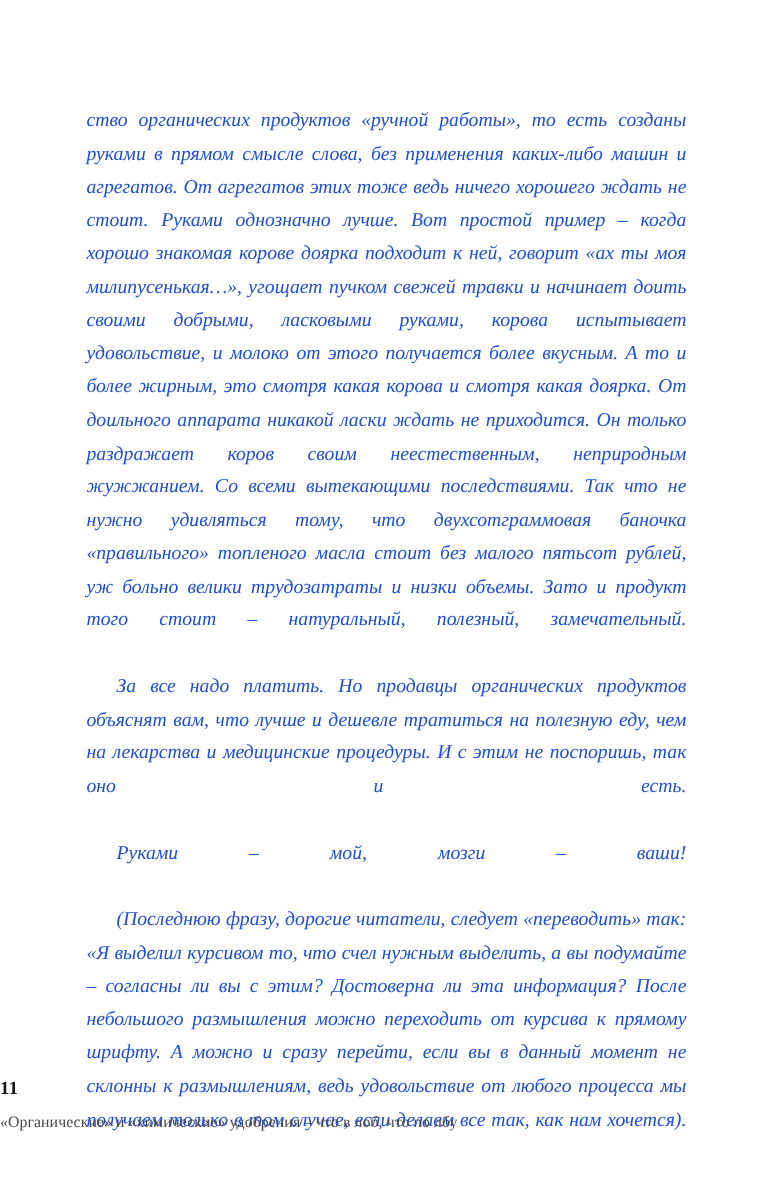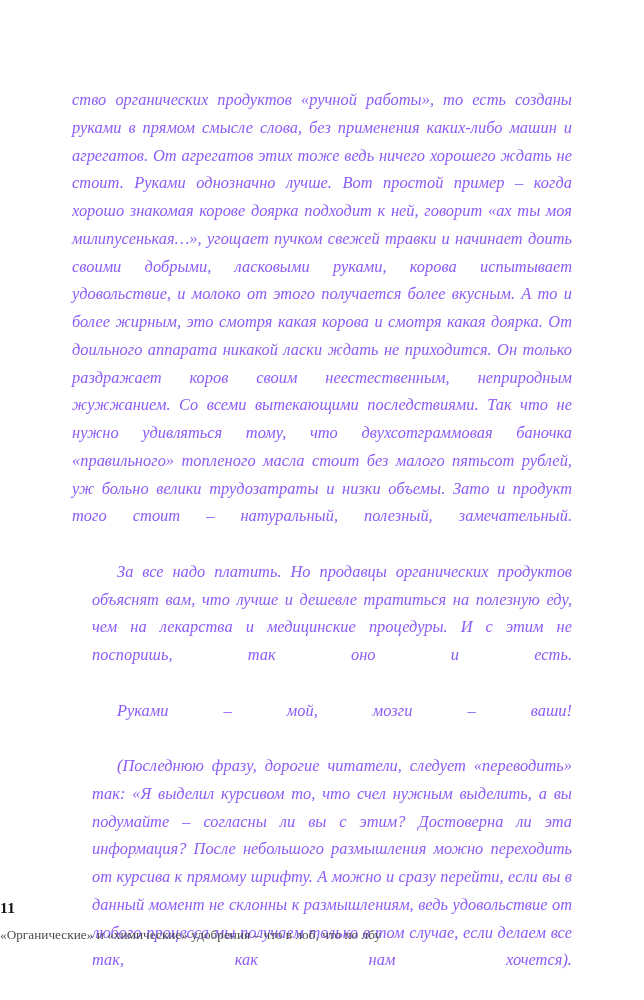--- a/index.html
+++ b/index.html
@@ -33,29 +33,28 @@
     width: 500px;
   }
 
   .para {
     margin: 0;
     font-style: italic;
     font-size: 16.4px;
     line-height: 27.75px;
     text-align: justify;
     text-justify: inter-word;
-    color: #8b5cf6;
+    color: #1d4ed8;
     letter-spacing: 0.02px;
     word-spacing: 0.1px;
     -moz-hyphens: none;
     hyphens: none;
   }
   .para.indent {
     text-indent: 25px;
-    margin-left: 20px;
   }
   .para.cont {
     text-indent: 0;
   }
   
   .para::after {
     content: "";
     display: inline-block;
     width: 100%;
   }

